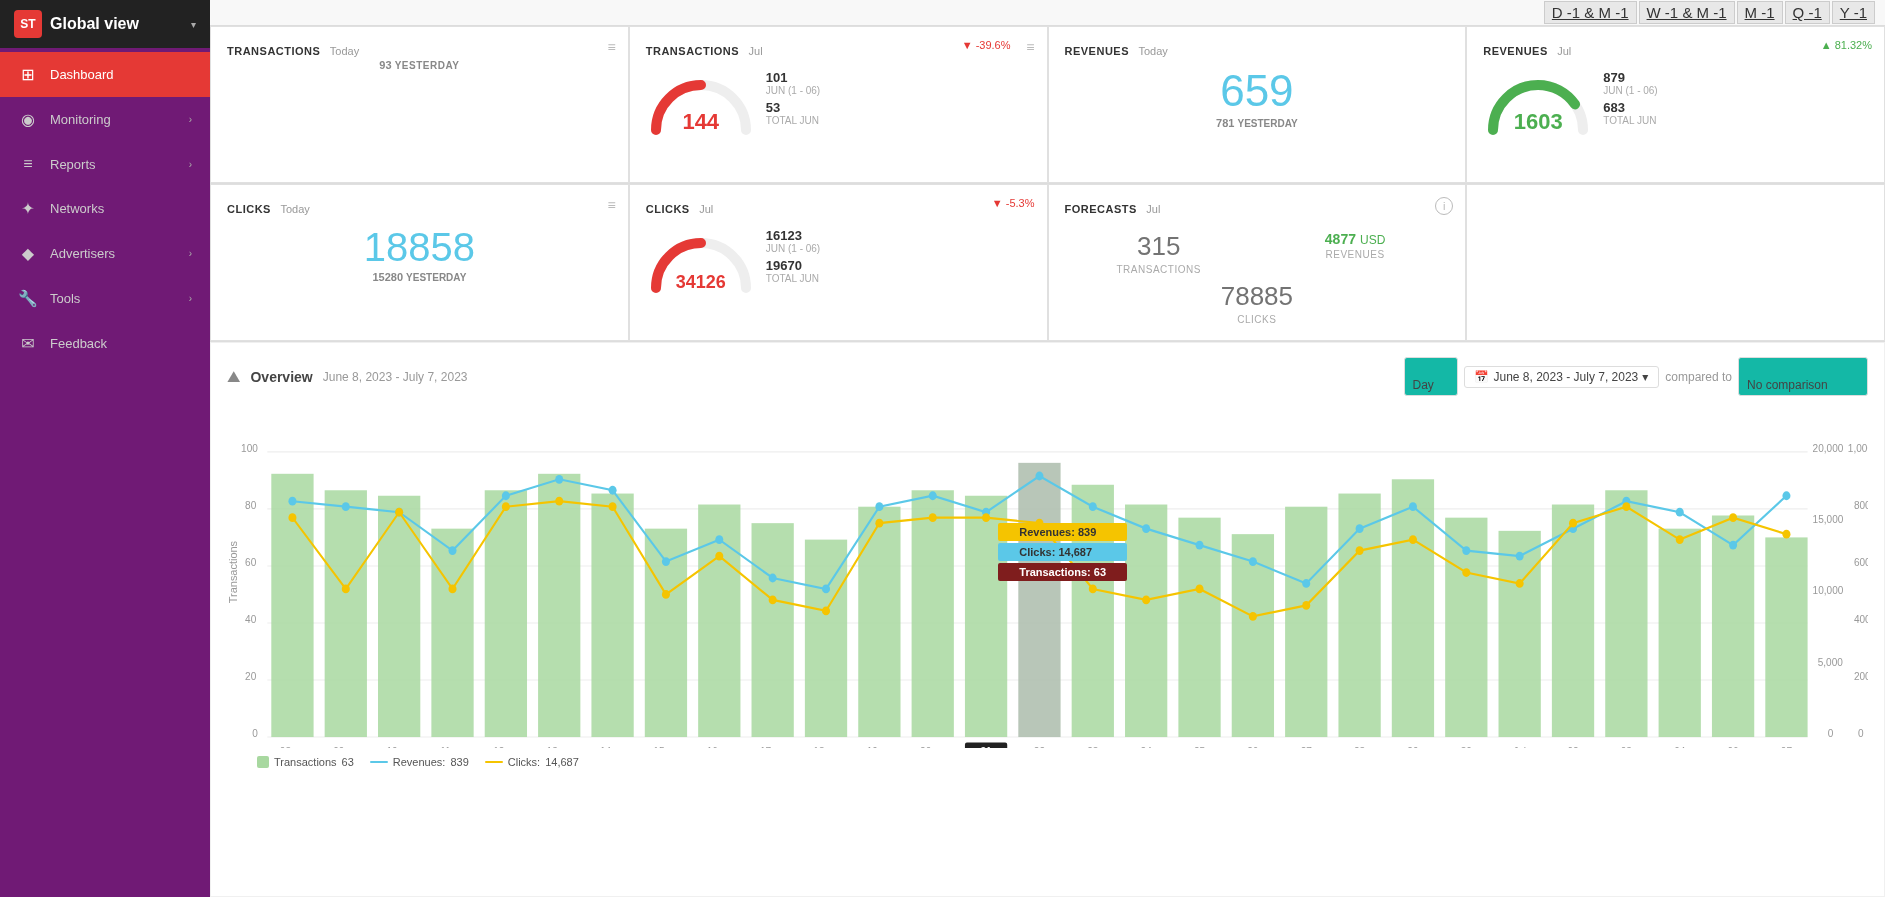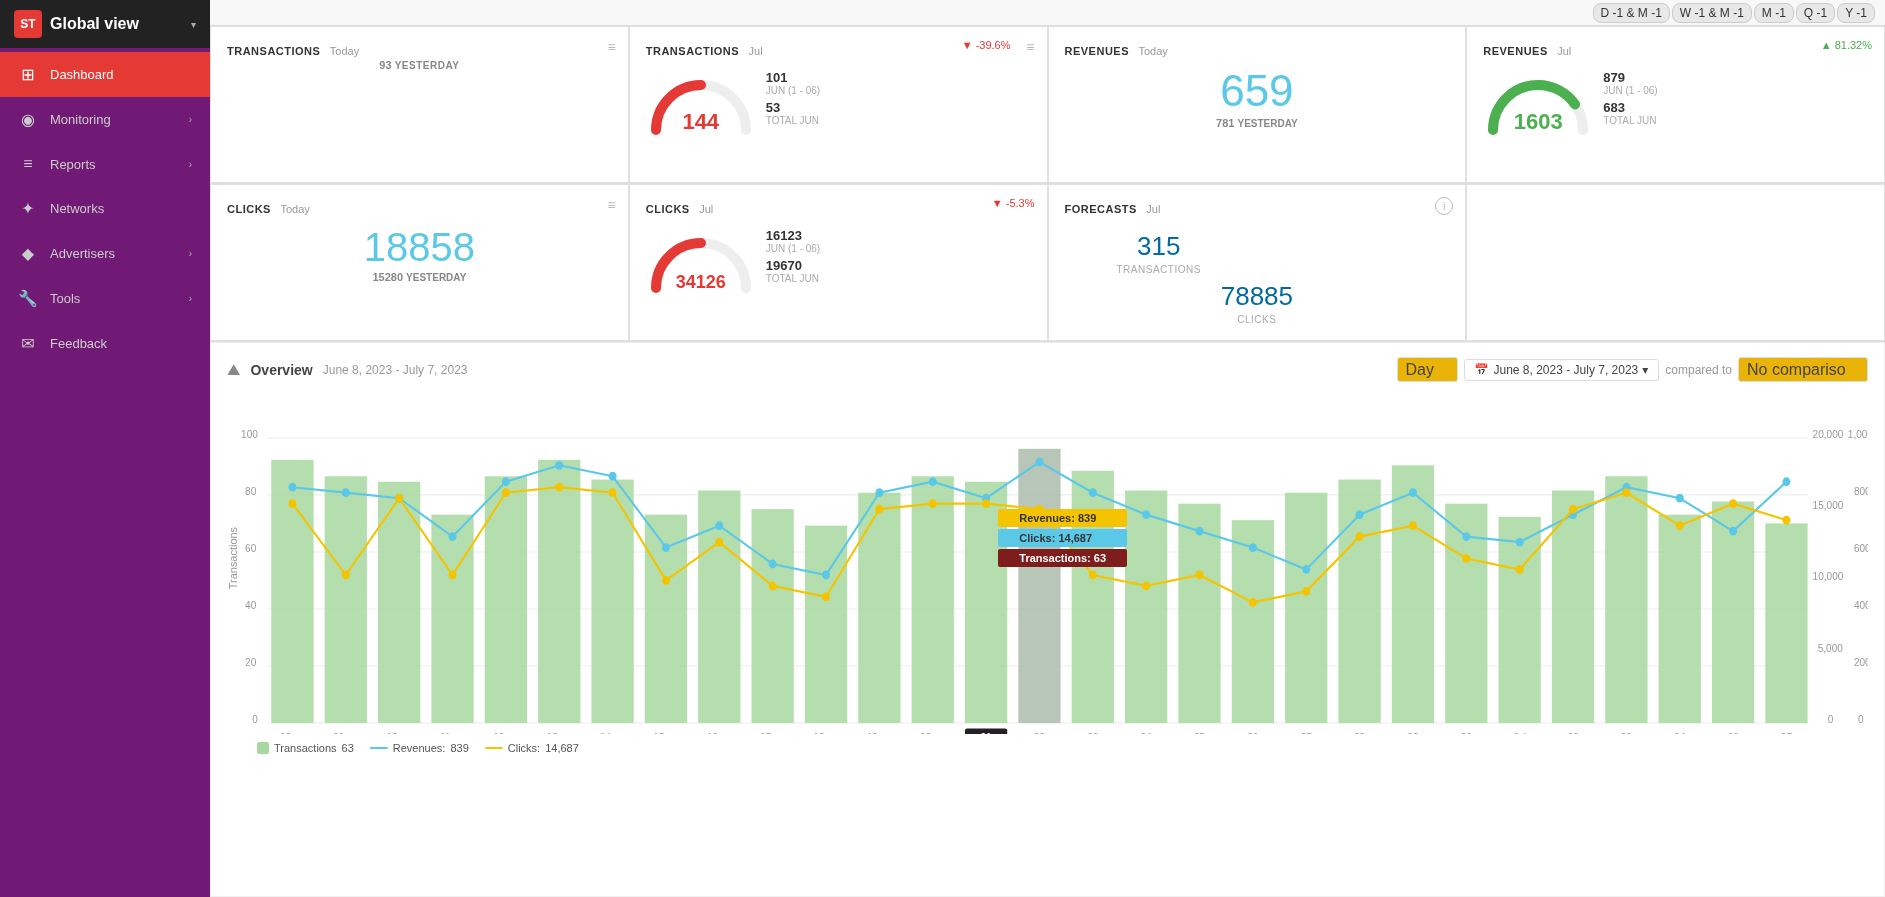--- a/index.html
+++ b/index.html
@@ -62,24 +62,25 @@
       padding: 0 10px;
       height: 26px;
       align-items: center;
       gap: 2px;
       font-size: 11px;
     }
     .top-bar-btn {
       padding: 2px 7px;
       background: #e8e8e8;
       border: 1px solid #ccc;
-      border-radius: 8px;
+      border-radius: 0;
       cursor: pointer;
-      font-size: 12px;
+      font-size: 15px;
       color: #333;
+      text-decoration: underline;
     }
 
     
     .cards-grid {
       display: grid;
       grid-template-columns: repeat(4, 1fr);
       gap: 0;
       background: #e0e0e0;
       border-bottom: 1px solid #ddd;
     }
@@ -166,21 +167,21 @@
     .badge-up { color: #4caf50; }
 
     
     .forecasts-grid {
       display: grid;
       grid-template-columns: 1fr 1fr;
       gap: 8px;
       margin-top: 14px;
     }
     .forecast-item { text-align: center; }
-    .forecast-val { font-size: 26px; color: #0369a1; font-weight: 300; }
+    .forecast-val { font-size: 26px; color: #737373; font-weight: 300; }
     .forecast-label { font-size: 10px; color: #aaa; text-transform: uppercase; letter-spacing: 0.5px; margin-top: 2px; }
     .forecast-usd { font-size: 14px; font-weight: bold; color: #4caf50; }
 
     
     .overview-section {
       background: #fff;
       margin: 1px;
       padding: 14px 16px;
       flex: 1;
     }
@@ -189,23 +190,23 @@
       align-items: center;
       gap: 10px;
       margin-bottom: 12px;
     }
     .overview-title { font-size: 14px; color: #444; font-weight: 600; }
     .overview-dates { font-size: 12px; color: #999; }
     .overview-controls { margin-left: auto; display: flex; gap: 6px; align-items: center; font-size: 12px; }
     .ctrl-select {
       border: 1px solid #ddd;
       border-radius: 3px;
-      padding: 3px 22px 3px 8px;
-      font-size: 16px;
-      background: #eab308;
+      padding: 20px 22px 3px 8px;
+      font-size: 12px;
+      background: #14b8a6;
       color: #444;
       cursor: pointer;
       appearance: none;
       position: relative;
     }
     .ctrl-btn {
       border: 1px solid #ddd;
       border-radius: 3px;
       padding: 3px 10px;
       font-size: 12px;
@@ -434,20 +435,27 @@
     <div class="metric-card">
       <div>
         <span class="card-title">FORECASTS</span>
         <span class="card-subtitle">Jul</span>
       </div>
       <div class="card-info-icon">i</div>
       <div class="forecasts-grid">
         <div class="forecast-item">
           <div class="forecast-val">315</div>
           <div class="forecast-label">TRANSACTIONS</div>
+        </div>
+        <div class="forecast-item">
+          <div style="display:flex;align-items:baseline;justify-content:center;gap:4px;">
+            <span class="forecast-usd">4877</span>
+            <span style="color:#4caf50;font-size:12px;">USD</span>
+          </div>
+          <div class="forecast-label">REVENUES</div>
         </div>
       </div>
       <div style="text-align:center;margin-top:6px;">
         <div class="forecast-val">78885</div>
         <div class="forecast-label">CLICKS</div>
       </div>
     </div>
 
     <div style="background:#fff;margin:1px;"></div>
   </div>

